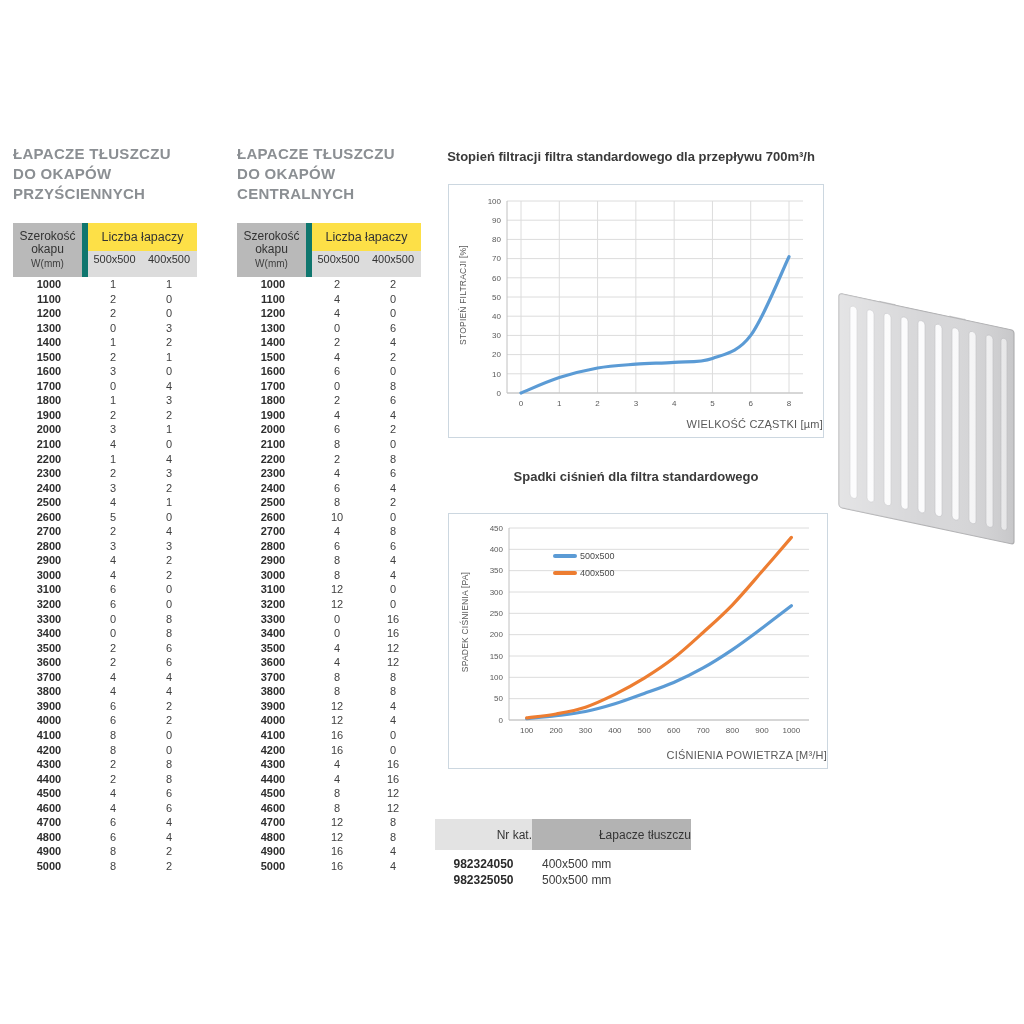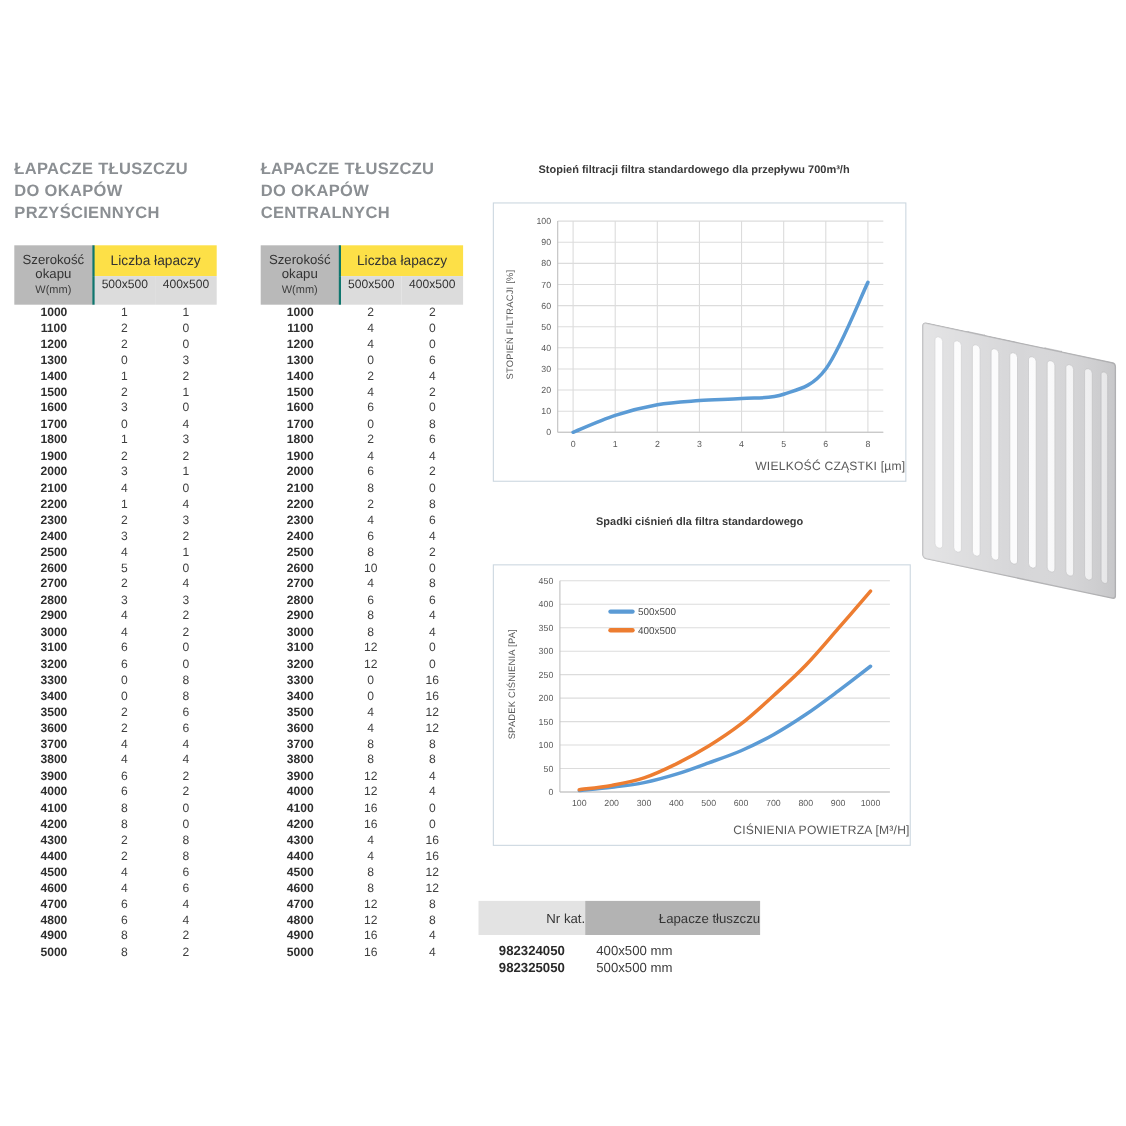--- a/index.html
+++ b/index.html
@@ -6,31 +6,31 @@
   html,body { width:1024px; height:1024px; background:#ffffff;
     font-family:"Liberation Sans", sans-serif; color:#3c3c3c; overflow:hidden; }
 
   
   .ptable-wrap { position:absolute; width:184px; }
   .ptable-title { font-size:15px; font-weight:bold; color:#8b8f93;
     line-height:20px; letter-spacing:0.3px; }
   .ptable { border-collapse:collapse; width:184px; margin-top:19px; table-layout:fixed; }
   .ptable th { font-weight:normal; color:#333; }
   .ptable thead .wcol { background:#b9b9b9; width:72px; font-size:12px;
-    line-height:13px; border-right:2px solid #0f766e; vertical-align:middle; padding:4px 2px; }
+    line-height:13px; border-right:6px solid #0f766e; vertical-align:middle; padding:4px 2px; }
   .ptable thead .wcol .sub { display:block; font-size:10px; color:#3e3e3e; margin-top:1px; }
   .ptable thead .grp { background:#fde047; font-size:12.5px; height:28px; vertical-align:middle; }
   .ptable thead .subcol { background:#dcdcdc; font-size:11px; height:26px; vertical-align:top; padding-top:2px; }
   .ptable tbody td { font-size:11px; height:14.55px; line-height:14.55px;
     text-align:center; color:#3f3f3f; }
   .ptable tbody td.w { font-weight:bold; color:#2e2e2e; }
 
   
   .chart-title { position:absolute; width:392px; text-align:center;
-    font-size:10px; font-weight:bold; color:#3a3a3a; }
+    font-size:13px; font-weight:bold; color:#3a3a3a; }
   .chart-box { position:absolute; border:1px solid #ccd7e0; background:#fff; }
   .chart-box svg { display:block; }
   .ylab { position:absolute; width:190px; text-align:center; font-size:8.5px;
     color:#595959; transform:rotate(-90deg); letter-spacing:0.2px; }
   .xlab { position:absolute; bottom:7px; left:0; width:100%; text-align:right;
     font-size:11px; color:#595959; letter-spacing:0.2px; }
   .legend { position:absolute; left:104px; top:33px; }
   .legend-item { display:flex; align-items:center; height:17px; }
   .legend-swatch { width:24px; height:4px; border-radius:2px; margin-right:3px; }
   .legend-label { font-size:9px; color:#4a4a4a; }

